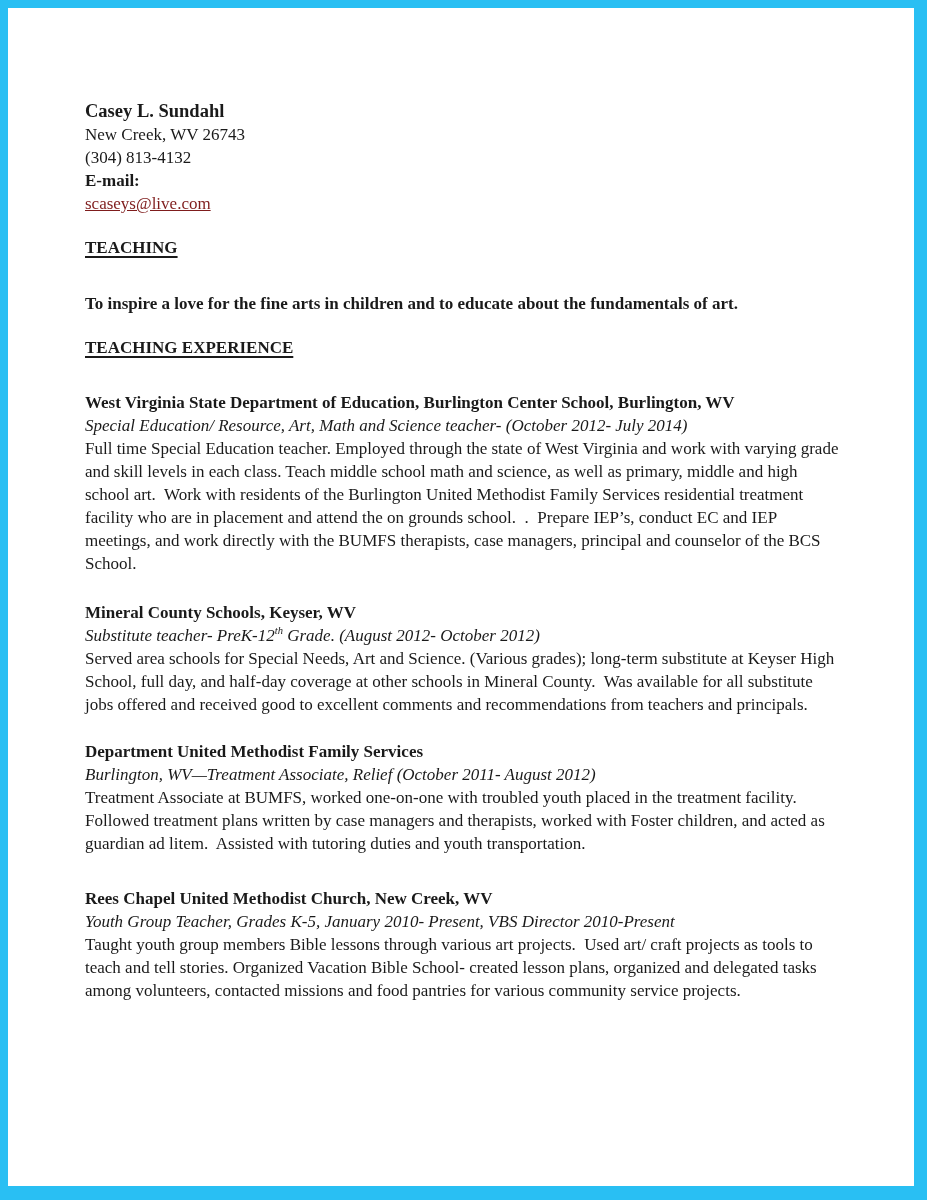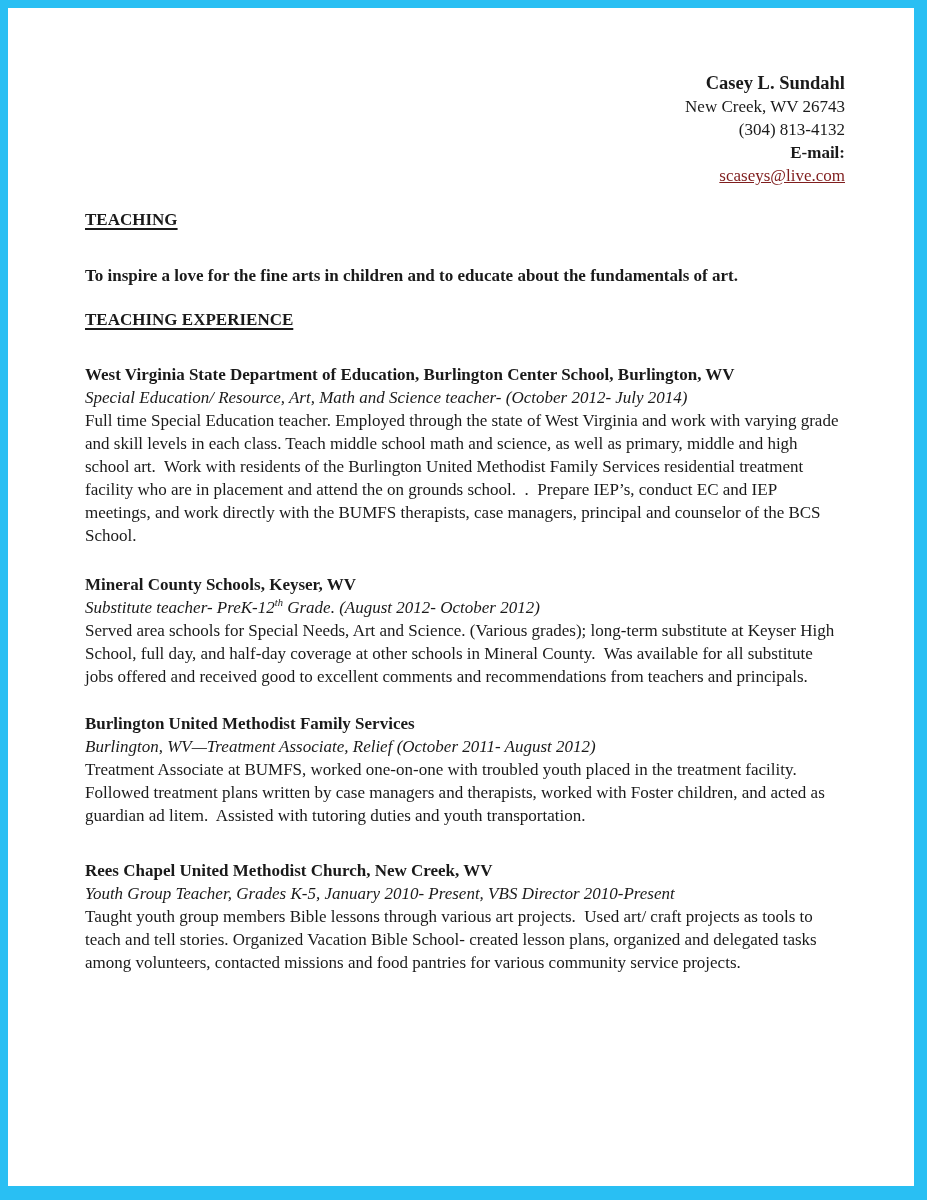--- a/index.html
+++ b/index.html
@@ -21,22 +21,22 @@
   .content {
     position: absolute;
     left: 77px;
     top: 0;
     width: 760px;
     color: #1a1a1a;
     font-size: 17px;
     line-height: 23px;
   }
   .contact-header {
-    margin-top: 64px;
-    text-align: right;
+    margin-top: 92px;
+    text-align: left;
     font-family: Liberation Serif, serif;
   }
   .contact-name {
     font-weight: bold;
     font-size: 18.5px;
   }
   .bold { font-weight: bold; }
   .email-link {
     color: #7f1d1d;
     text-decoration: underline;
@@ -96,21 +96,21 @@
       <p class="entry-desc">Full time Special Education teacher. Employed through the state of West Virginia and work with varying grade and skill levels in each class. Teach middle school math and science, as well as primary, middle and high school art.  Work with residents of the Burlington United Methodist Family Services residential treatment facility who are in placement and attend the on grounds school.  .  Prepare IEP’s, conduct EC and IEP meetings, and work directly with the BUMFS therapists, case managers, principal and counselor of the BCS School.</p>
     </section>
 
     <section class="entry e2">
       <div class="entry-title">Mineral County Schools, Keyser, WV</div>
       <div class="entry-subtitle"><span>Substitute teacher- PreK-12</span><sup>th</sup><span> Grade. (August 2012- October 2012)</span></div>
       <p class="entry-desc">Served area schools for Special Needs, Art and Science. (Various grades); long-term substitute at Keyser High School, full day, and half-day coverage at other schools in Mineral County.  Was available for all substitute jobs offered and received good to excellent comments and recommendations from teachers and principals.</p>
     </section>
 
     <section class="entry e3">
-      <div class="entry-title">Burlington United Methodist Family Services</div>
+      <div class="entry-title">Department United Methodist Family Services</div>
       <div class="entry-subtitle">Burlington, WV—Treatment Associate, Relief (October 2011- August 2012)</div>
       <p class="entry-desc">Treatment Associate at BUMFS, worked one-on-one with troubled youth placed in the treatment facility. Followed treatment plans written by case managers and therapists, worked with Foster children, and acted as guardian ad litem.  Assisted with tutoring duties and youth transportation.</p>
     </section>
 
     <section class="entry e4">
       <div class="entry-title">Rees Chapel United Methodist Church, New Creek, WV</div>
       <div class="entry-subtitle">Youth Group Teacher, Grades K-5, January 2010- Present, VBS Director 2010-Present</div>
       <p class="entry-desc">Taught youth group members Bible lessons through various art projects.  Used art/ craft projects as tools to teach and tell stories. Organized Vacation Bible School- created lesson plans, organized and delegated tasks among volunteers, contacted missions and food pantries for various community service projects.</p>
     </section>
 

